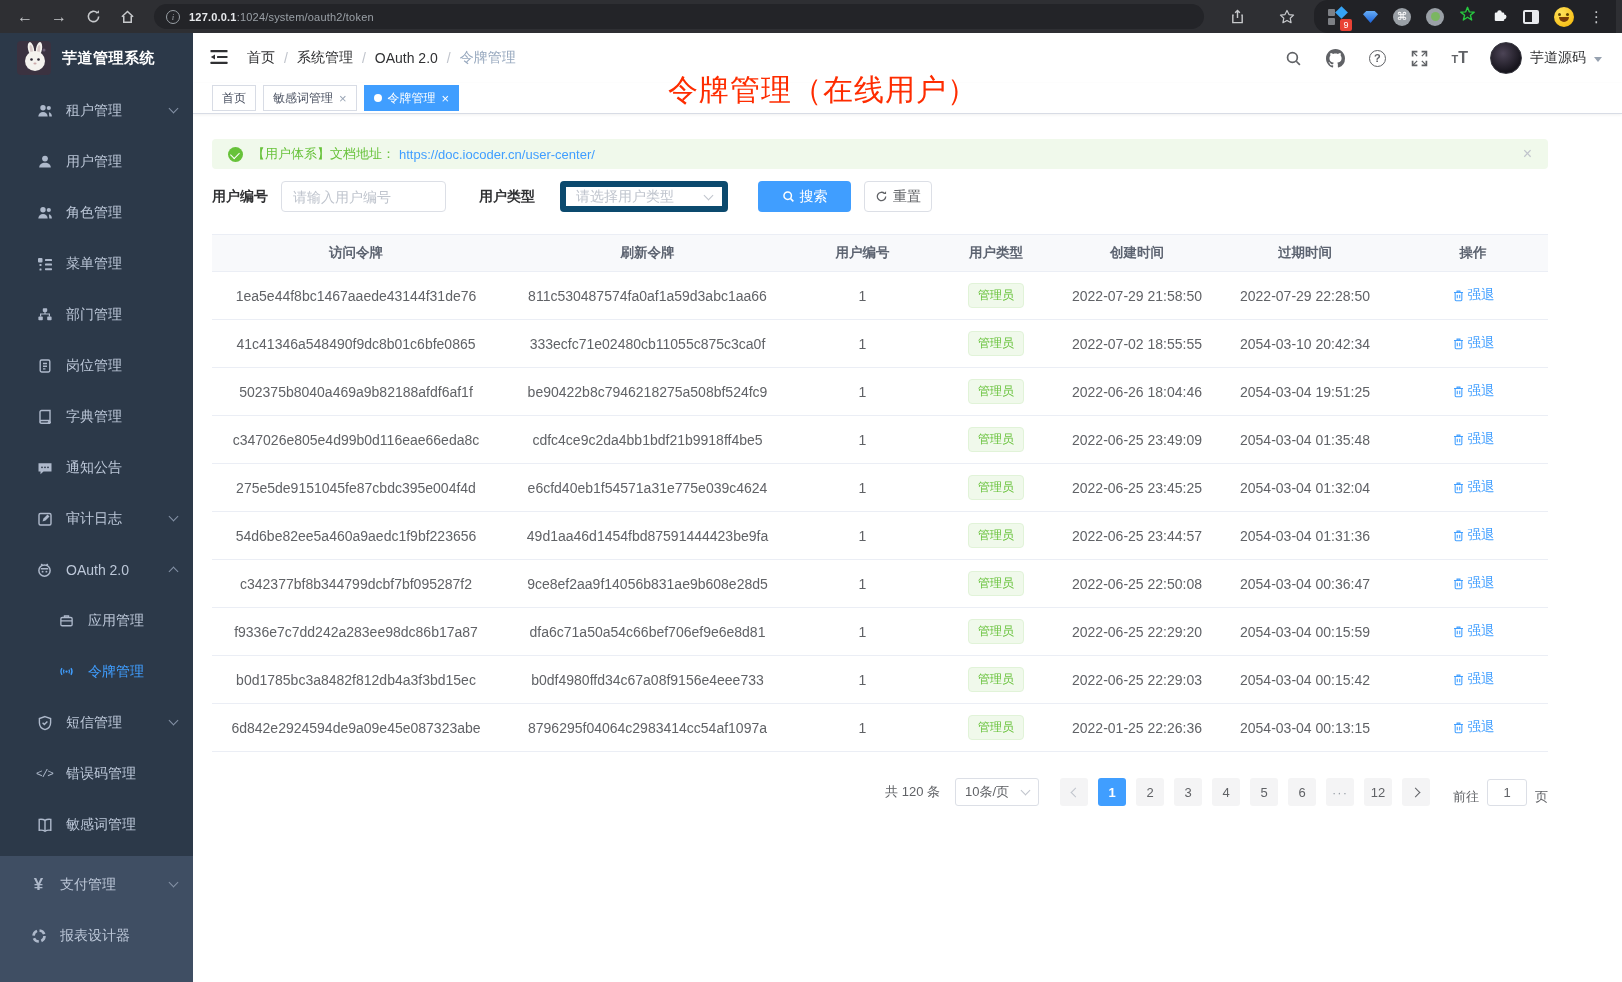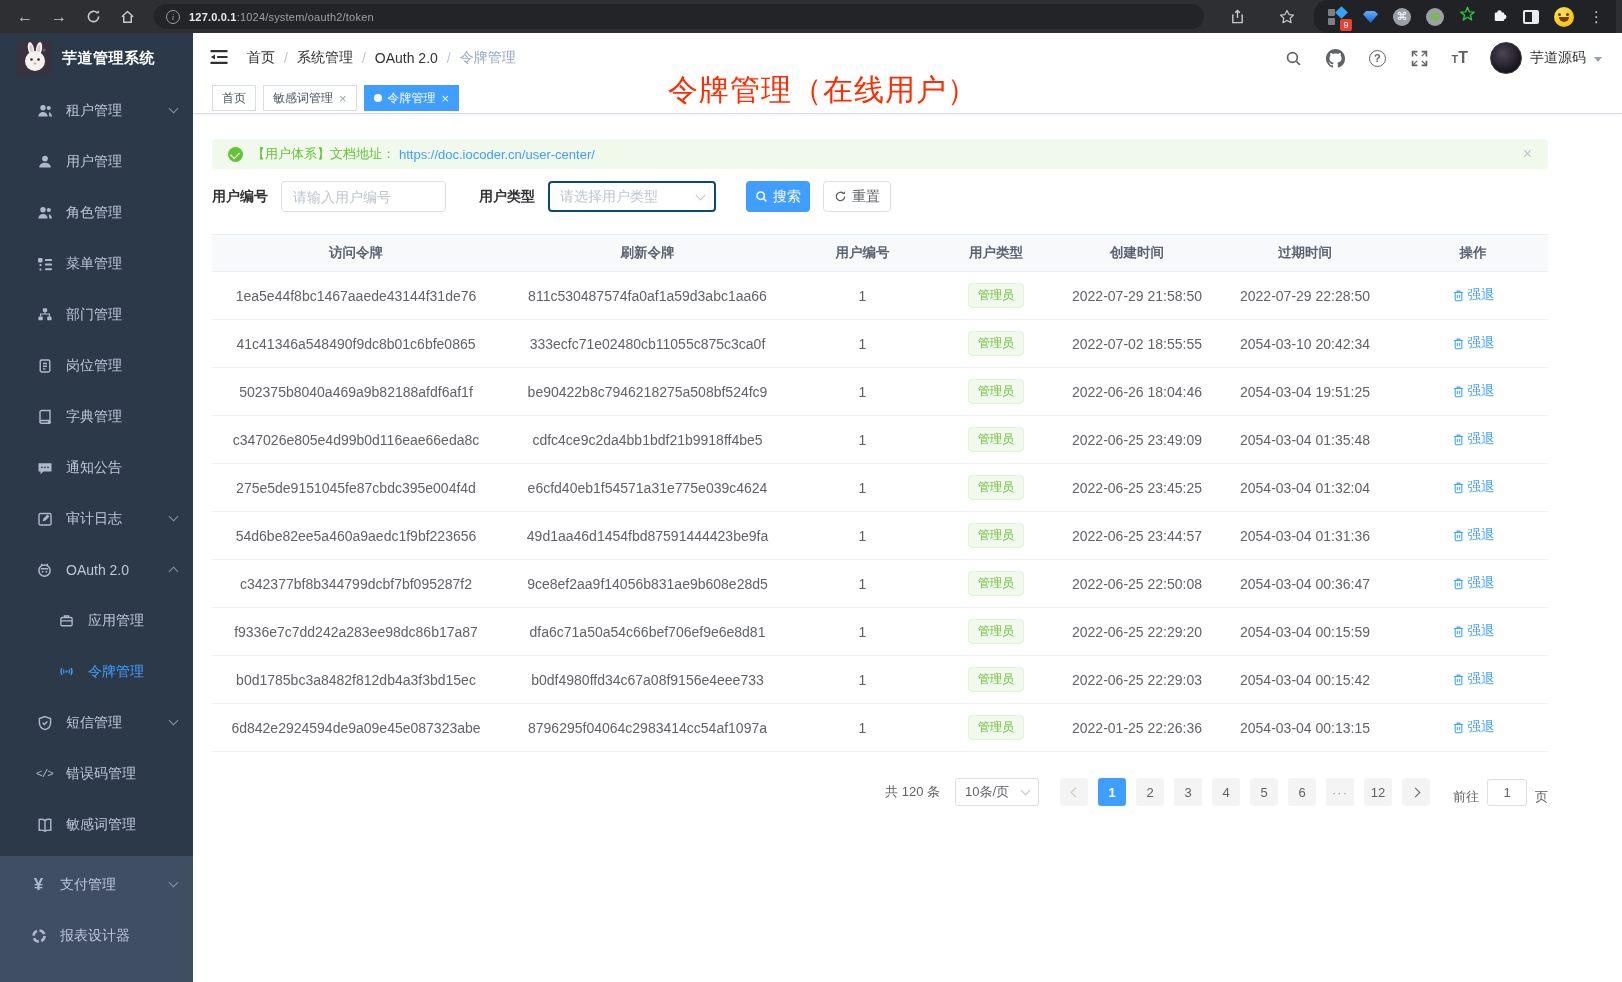--- a/index.html
+++ b/index.html
@@ -87,26 +87,26 @@
   .alert-ico { width:15px; height:15px; border-radius:50%; background:#67c23a; position:relative; flex:none; margin-right:9px; }
   .alert-ico::after { content:""; position:absolute; left:4.2px; top:3.2px; width:4.5px; height:7px; border-right:1.6px solid #fff; border-bottom:1.6px solid #fff; transform:rotate(45deg); }
   .alert-text { color:#67c23a; }
   .alert-link { color:#409eff; margin-left:4px; text-decoration:none; cursor:pointer; }
   .alert-close { margin-left:auto; color:#c0c4cc; font-size:16px; cursor:pointer; line-height:1; }
 
   .filter-row { margin-top:12px; display:flex; align-items:center; }
   .f-label { font-size:14px; font-weight:bold; color:#303133; margin-right:13px; }
   .f-input { width:165px; height:31px; border:1px solid #dcdfe6; border-radius:4px; padding:0 11px; font-size:14px; color:#606266; outline:none; font-family:inherit; }
   .f-input::placeholder { color:#bfc4cd; }
-  .f-select { width:168px; height:31px; border:2px solid #0c4a6e; border-radius:4px; padding:0 10px; display:flex; align-items:center; justify-content:space-between; cursor:pointer; }
+  .f-select { width:168px; height:31px; border:6px solid #0c4a6e; border-radius:4px; padding:0 10px; display:flex; align-items:center; justify-content:space-between; cursor:pointer;margin-left:12px; }
   .f-select .sel-ph { font-size:14px; color:#bfc4cd; }
   .sel-chv { width:7px; height:7px; border-right:1.4px solid #c0c4cc; border-bottom:1.4px solid #c0c4cc; transform:rotate(45deg); margin-top:-3px; }
   .gap-lg { margin-left:33px; }
   .btn { height:31px; border-radius:4px; display:inline-flex; align-items:center; justify-content:center; font-size:14px; cursor:pointer; border:1px solid transparent; gap:5px; }
-  .btn-primary { background:#409eff; color:#fff; width:64px; margin-left:30px; }
+  .btn-primary { background:#409eff; color:#fff; width:93px; margin-left:30px; }
   .btn-plain { background:#fff; color:#606266; border-color:#dcdfe6; width:68px; margin-left:13px; }
 
   
   table.grid { width:100%; border-collapse:collapse; margin-top:22px; table-layout:fixed; }
   .grid th { height:37px; background:#f8f9fb; color:#5c6370; font-size:13.5px; font-weight:bold; text-align:center; border-top:1px solid #ebeef5; border-bottom:1px solid #ebeef5; }
   .grid td { height:48px; font-size:14px; color:#606266; text-align:center; border-bottom:1px solid #ebeef5; white-space:nowrap; overflow:hidden; }
   .badge { display:inline-block; padding:4px 9px; font-size:12px; color:#67c23a; background:#f0f9eb; border:1px solid #e1f3d8; border-radius:4px; line-height:1.2; }
   .act-link { color:#409eff; font-size:13.5px; display:inline-flex; align-items:center; gap:3px; cursor:pointer; text-decoration:none; }
   .tico { width:13px; height:13px; }
 

